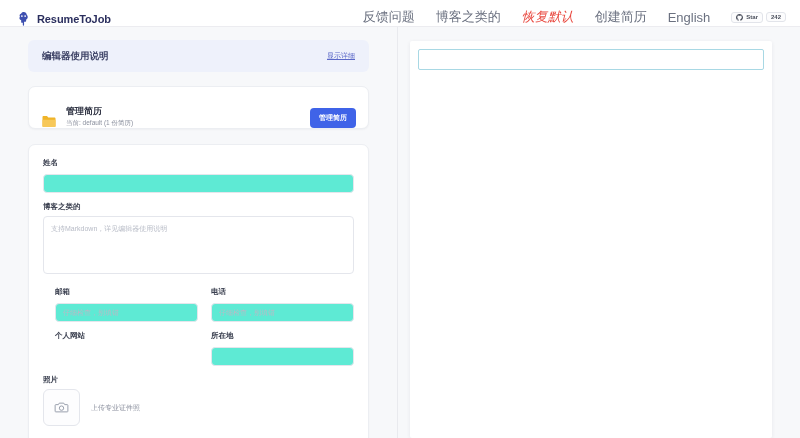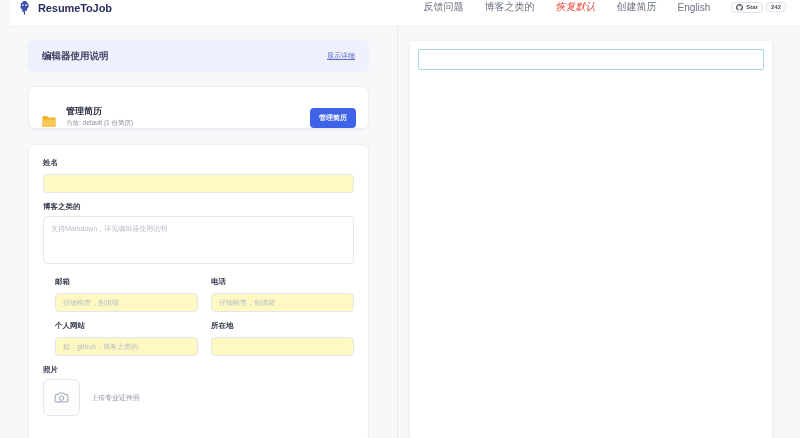--- a/index.html
+++ b/index.html
@@ -9,34 +9,33 @@
     font-family: "Liberation Sans", "DejaVu Sans", sans-serif;
     overflow: hidden;
   }
 
   
   .header {
     height: 27px;
     background: #ffffff;
     border-bottom: 1px solid #ececf0;
     display: flex;
-    align-items: flex-start;
+    align-items: flex-end;
     justify-content: space-between;
-    padding: 0 14px 0 7px;
-    margin-left: 10px;
+    padding: 0 14px 0 16px;
   }
   .brand { display: flex; align-items: center; gap: 6px; }
   .brand-logo { width: 15px; height: 15px; display: block; }
   .brand-name {
     font-size: 11px; font-weight: bold; color: #2b2f5e;
     letter-spacing: -0.1px;
   }
   .nav { display: flex; align-items: center; gap: 21px; }
   .nav-item {
-    font-size: 10px; color: #6b7180;
+    font-size: 13px; color: #6b7180;
     white-space: nowrap; cursor: pointer;
   }
   .nav-item.accent { color: #e8483f; font-style: italic; }
   .star-btn {
     display: flex; align-items: center; gap: 3px;
     border: 1px solid #e2e4ea; border-radius: 3px;
     background: #fcfcfd; padding: 1px 4px;
     cursor: pointer;
   }
   .gh-icon { width: 7px; height: 7px; display: block; }
@@ -111,29 +110,29 @@
   }
   .field { margin-bottom: 9px; }
   .field-label {
     display: block;
     font-size: 7.5px; color: #3b4050; font-weight: bold;
     margin-bottom: 4px;
   }
   .input {
     width: 100%; height: 19px;
     border: 1px solid #e4e6ec; border-radius: 4px;
-    background: #fef9c3;
+    background: #5eead4;
     font-size: 7px; color: #3b4050;
     padding: 0 7px;
     outline: none;
     font-family: "Liberation Sans", sans-serif;
   }
   .input::placeholder { color: #b7bbc6; }
   .textarea {
-    width: 100%; height: 48px;
+    width: 100%; height: 58px;
     border: 1px solid #e4e6ec; border-radius: 4px;
     background: #fff;
     font-size: 7px; color: #3b4050;
     padding: 6px 7px;
     outline: none; resize: none;
     font-family: "Liberation Sans", sans-serif;
     line-height: 11px;
   }
   .textarea::placeholder { color: #b7bbc6; }
   .row { display: flex; gap: 13px; margin-left: 12px; }
@@ -238,21 +237,20 @@
         </div>
         <div class="field">
           <label class="field-label">电话</label>
           <input class="input" type="text" placeholder="仔细检查，别填错" style="">
         </div>
       </div>
 
       <div class="row">
         <div class="field">
           <label class="field-label">个人网站</label>
-          <input class="input" type="text" placeholder="如：github，博客之类的" style="">
         </div>
         <div class="field">
           <label class="field-label">所在地</label>
           <input class="input" type="text" placeholder="" style="">
         </div>
       </div>
 
       <div class="field">
         <label class="field-label">照片</label>
         <div class="photo-row">

